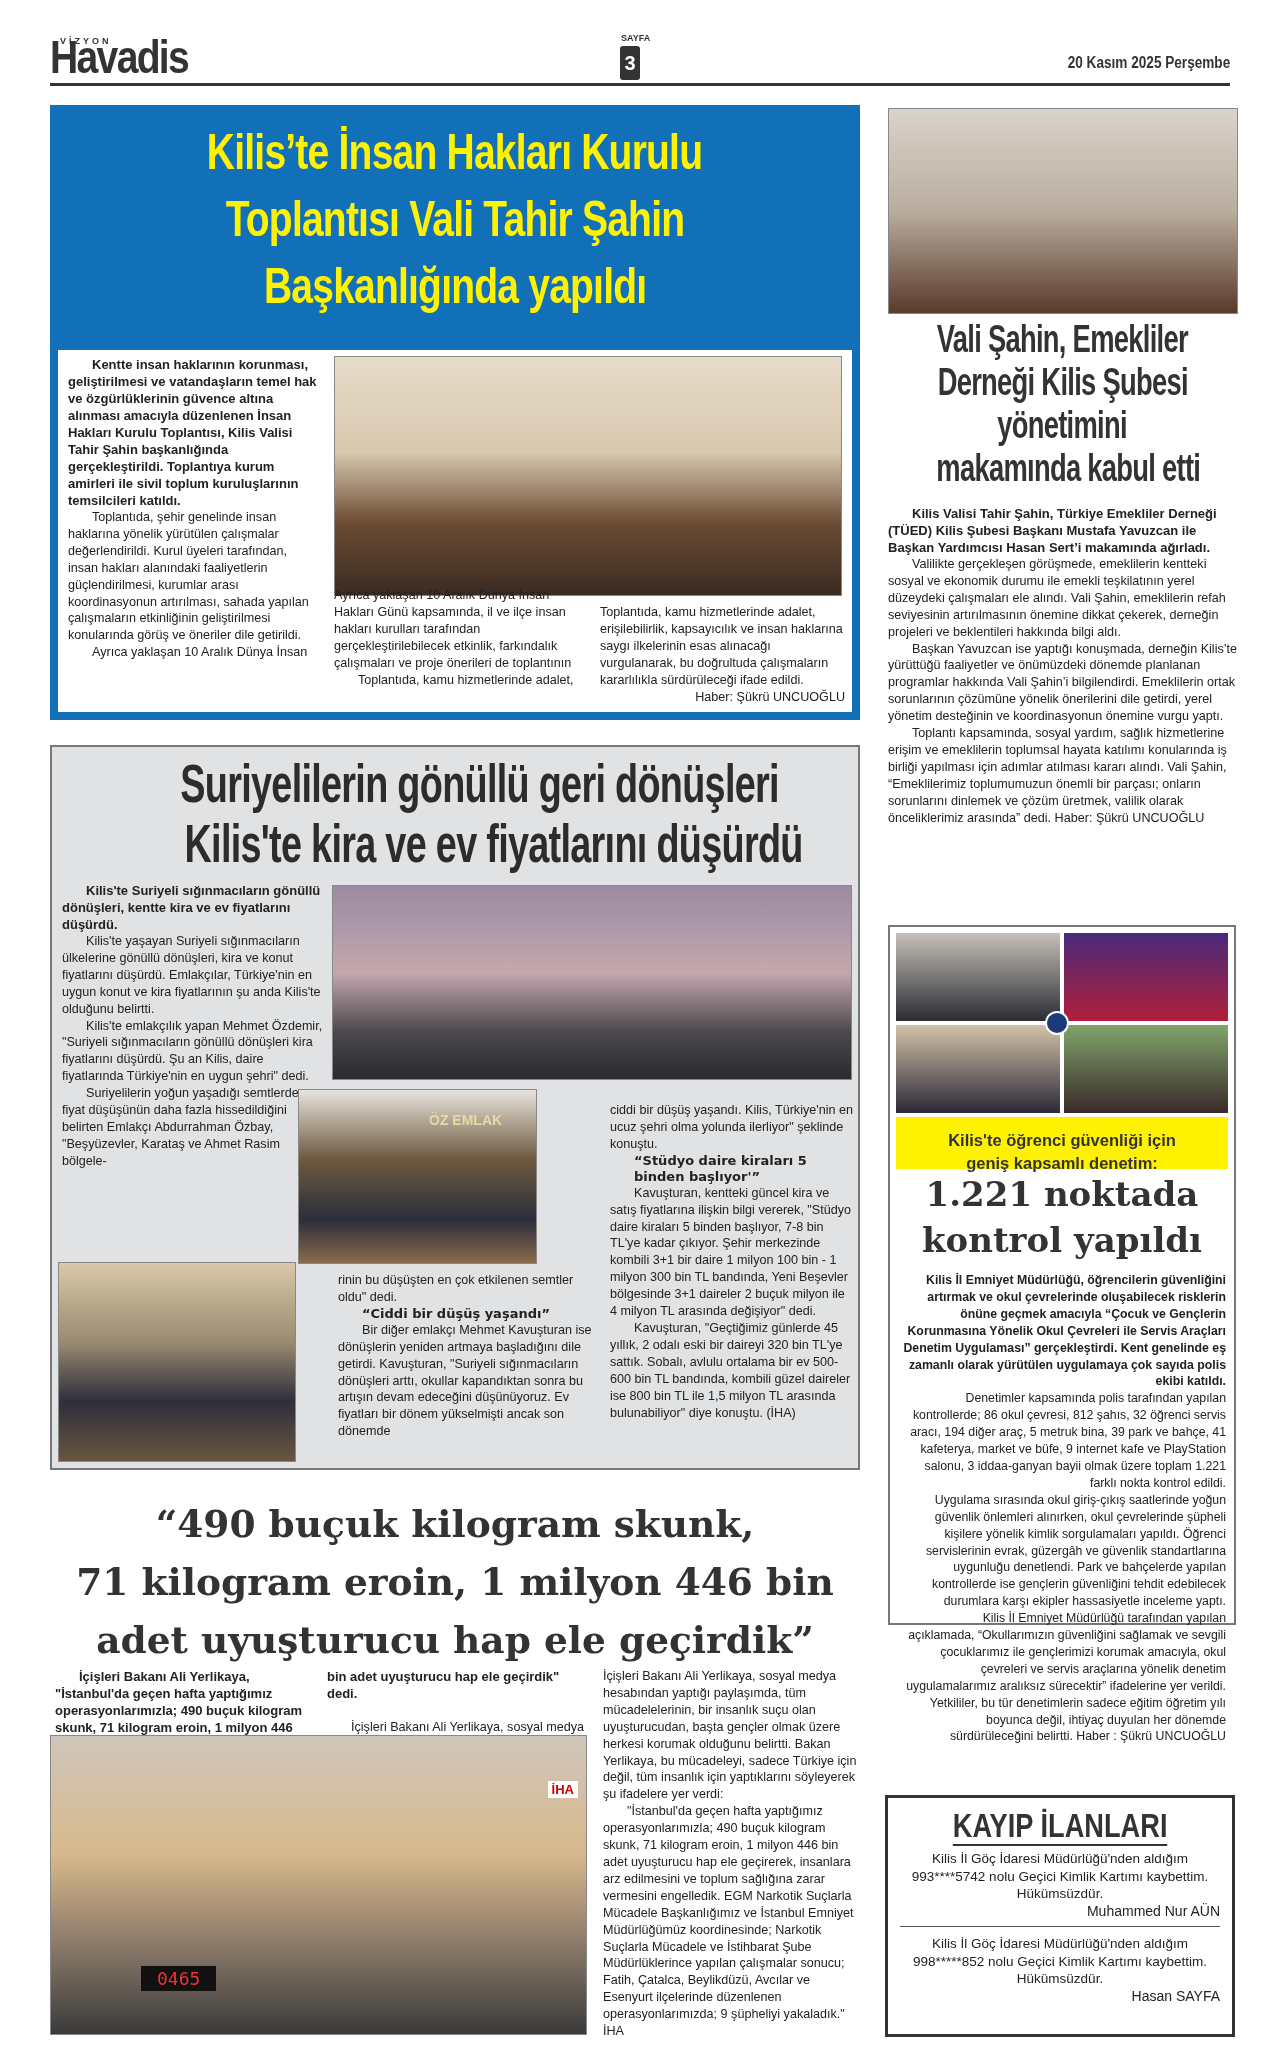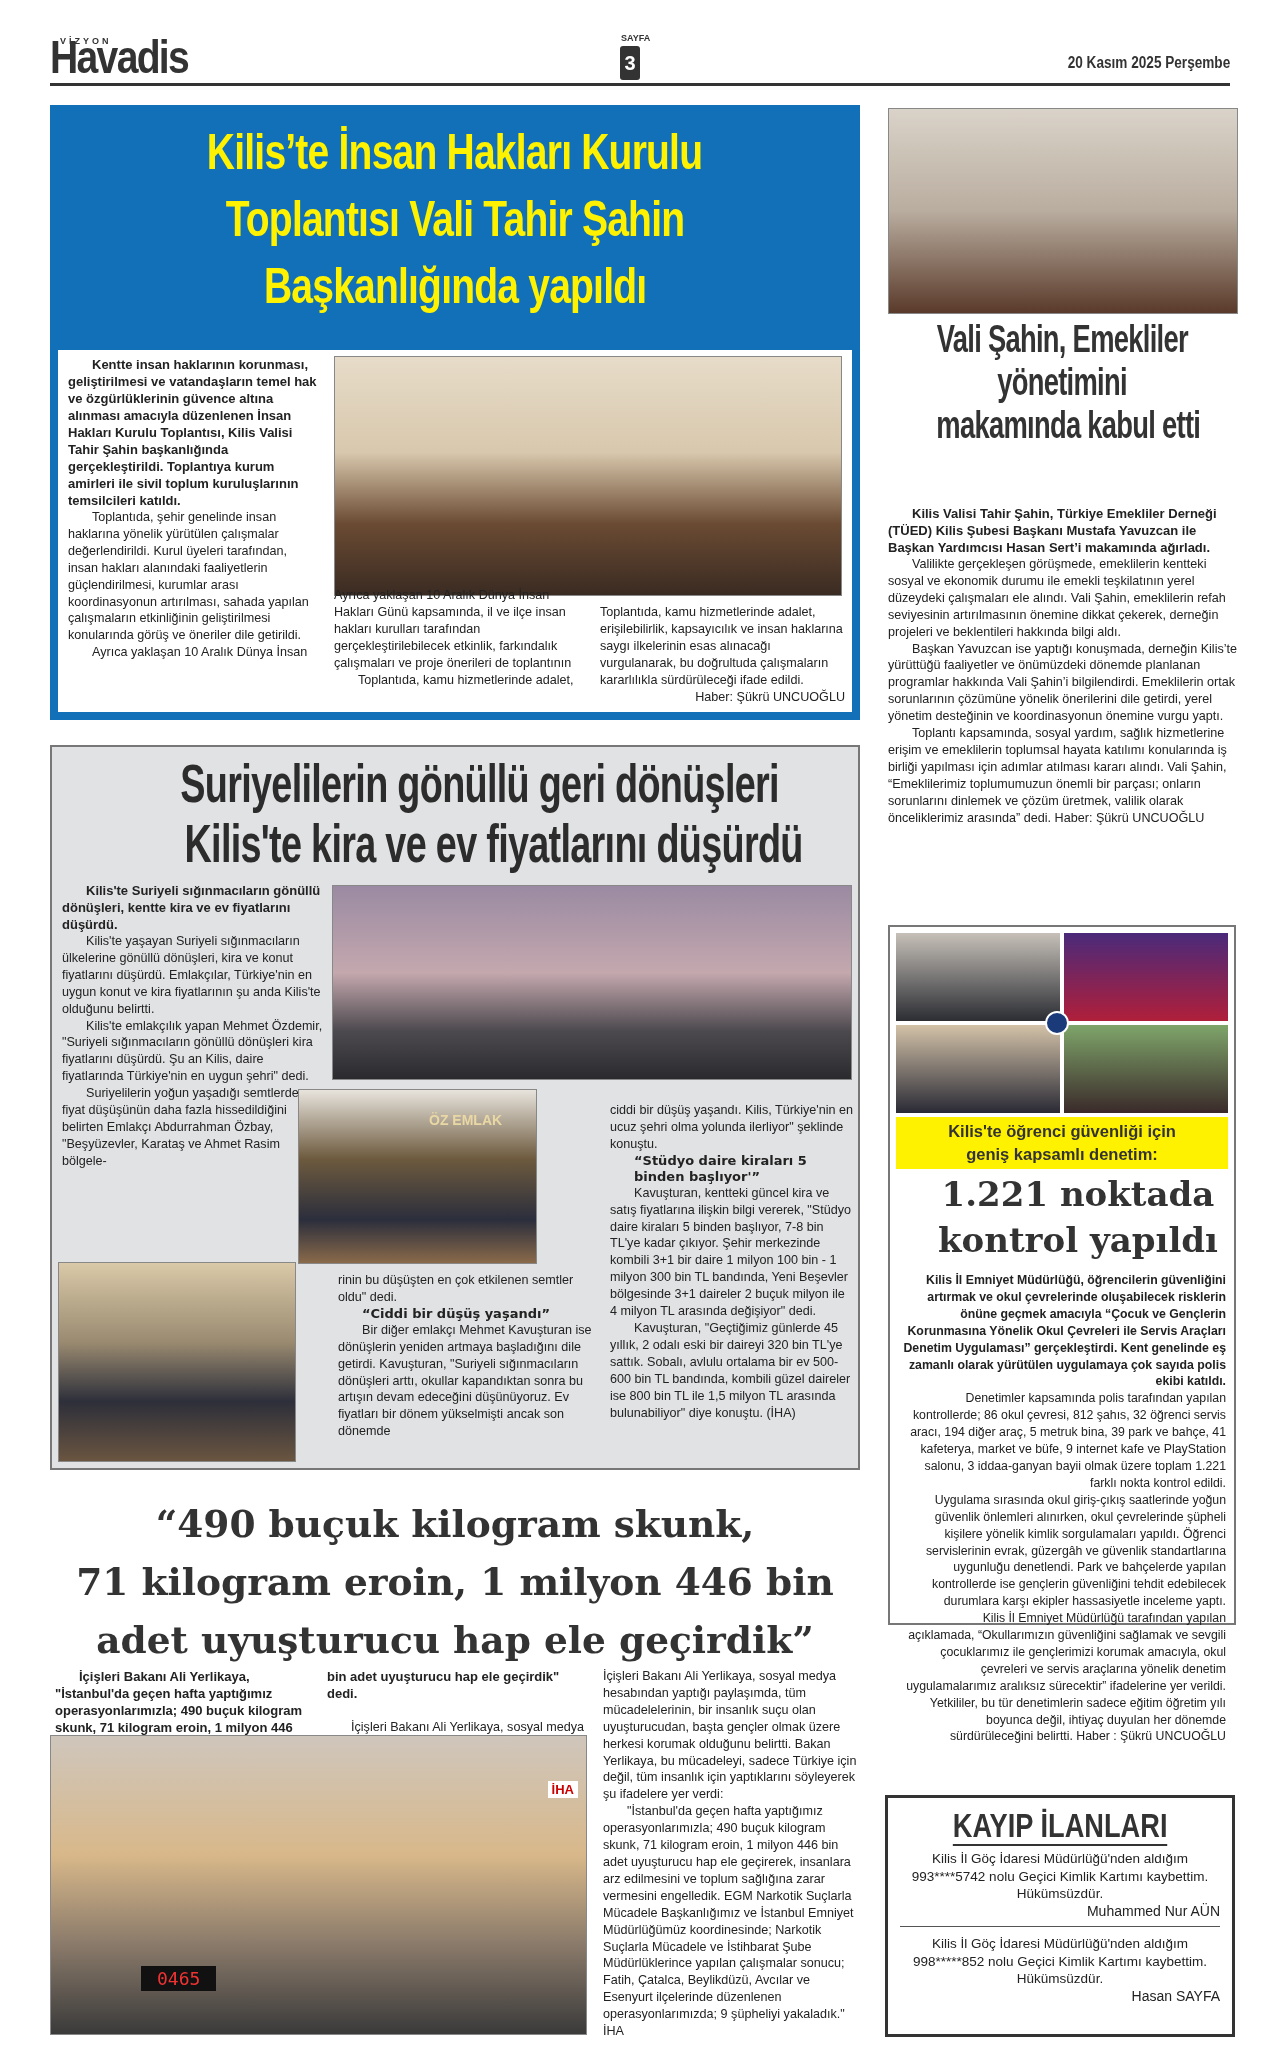--- a/index.html
+++ b/index.html
@@ -49,22 +49,22 @@
 
   
   #a4 { left: 888px; top: 925px; width: 348px; height: 700px; border: 2px solid #777; padding: 6px; }
   #a4-photos { position: absolute; left: 6px; top: 6px; width: 332px; height: 180px; display: grid; grid-template-columns: 1fr 1fr; grid-template-rows: 1fr 1fr; gap: 4px; }
   .ph { border: none; }
   #a4-ph1 { background: linear-gradient(180deg,#c6c0b8,#2b2d33); }
   #a4-ph2 { background: linear-gradient(180deg,#4a2a7a,#b01f3a); }
   #a4-ph3 { background: linear-gradient(180deg,#d3c2a8,#2a2a35); }
   #a4-ph4 { background: linear-gradient(180deg,#7fa56a,#3a2a2a); }
   #a4-badge { position: absolute; left: 155px; top: 84px; width: 24px; height: 24px; border-radius: 50%; background: #1a3a7a; border: 2px solid #fff; }
-  #a4-kicker { position: absolute; left: 6px; top: 190px; width: 332px; height: 52px; background: #fff200; text-align: center; font-weight: bold; font-size: 16.5px; line-height: 23px; color: #333; padding-top: 3px; }
-  #a4-title { position: absolute; left: 16px; top: 244px; width: 344px; text-align: center; font-family: "DejaVu Serif", serif; font-weight: bold; font-size: 34px; line-height: 46px; color: #333; }
+  #a4-kicker { position: absolute; left: 6px; top: 190px; width: 332px; height: 52px; background: #fff200; text-align: center; font-weight: bold; font-size: 16.5px; line-height: 23px; color: #333; padding-top: 12px; }
+  #a4-title { position: absolute; left: 0; top: 244px; width: 344px; text-align: center; font-family: "DejaVu Serif", serif; font-weight: bold; font-size: 34px; line-height: 46px; color: #333; }
   #a4-body { position: absolute; left: 10px; top: 345px; width: 326px; }
   #a4-body p { font-size: 12.3px; line-height: 16.9px; text-align: right; }
 
   
   #a5-title { left: 50px; top: 1495px; width: 810px; text-align: center; font-family: "DejaVu Serif", serif; font-weight: bold; font-size: 37.5px; line-height: 58px; color: #333; }
   #a5-col1 { left: 55px; top: 1668px; width: 260px; }
   #a5-col2 { left: 327px; top: 1668px; width: 260px; }
   #a5-photo { left: 50px; top: 1735px; width: 537px; height: 300px; background: linear-gradient(180deg,#cfc6bc 0%,#d8b88a 40%,#8a7a6a 70%,#3a3a3a 100%); }
   #a5-col3 { left: 603px; top: 1668px; width: 260px; }
   #iha-badge { position: absolute; right: 8px; top: 45px; background: #fff; color: #c00; font-weight: bold; font-size: 13px; padding: 1px 4px; }
@@ -109,20 +109,21 @@
     <div class="abs" id="a1-col3">
       <p style="text-indent:0;">Toplantıda, kamu hizmetlerinde adalet, erişilebilirlik, kapsayıcılık ve insan haklarına saygı ilkelerinin esas alınacağı vurgulanarak, bu doğrultuda çalışmaların kararlılıkla sürdürüleceği ifade edildi.</p>
       <div class="sig">Haber: Şükrü UNCUOĞLU</div>
     </div>
   </div>
 </div>
 
 <div class="abs photo" id="a2-photo"></div>
 <div class="abs headline-cond" id="a2-title">
   <div><span>Vali Şahin, Emekliler</span></div>
+  <div><span>Derneği Kilis Şubesi</span></div>
   <div><span>yönetimini</span></div>
   <div><span>makamında kabul etti</span></div>
 </div>
 <div class="abs" id="a2-body">
   <p class="lead">Kilis Valisi Tahir Şahin, Türkiye Emekliler Derneği (TÜED) Kilis Şubesi Başkanı Mustafa Yavuzcan ile Başkan Yardımcısı Hasan Sert’i makamında ağırladı.</p>
   <p>Valilikte gerçekleşen görüşmede, emeklilerin kentteki sosyal ve ekonomik durumu ile emekli teşkilatının yerel düzeydeki çalışmaları ele alındı. Vali Şahin, emeklilerin refah seviyesinin artırılmasının önemine dikkat çekerek, derneğin projeleri ve beklentileri hakkında bilgi aldı.</p>
   <p>Başkan Yavuzcan ise yaptığı konuşmada, derneğin Kilis’te yürüttüğü faaliyetler ve önümüzdeki dönemde planlanan programlar hakkında Vali Şahin’i bilgilendirdi. Emeklilerin ortak sorunlarının çözümüne yönelik önerilerini dile getirdi, yerel yönetim desteğinin ve koordinasyonun önemine vurgu yaptı.</p>
   <p>Toplantı kapsamında, sosyal yardım, sağlık hizmetlerine erişim ve emeklilerin toplumsal hayata katılımı konularında iş birliği yapılması için adımlar atılması kararı alındı. Vali Şahin, “Emeklilerimiz toplumumuzun önemli bir parçası; onların sorunlarını dinlemek ve çözüm üretmek, valilik olarak önceliklerimiz arasında” dedi. Haber: Şükrü UNCUOĞLU</p>
 </div>
 

